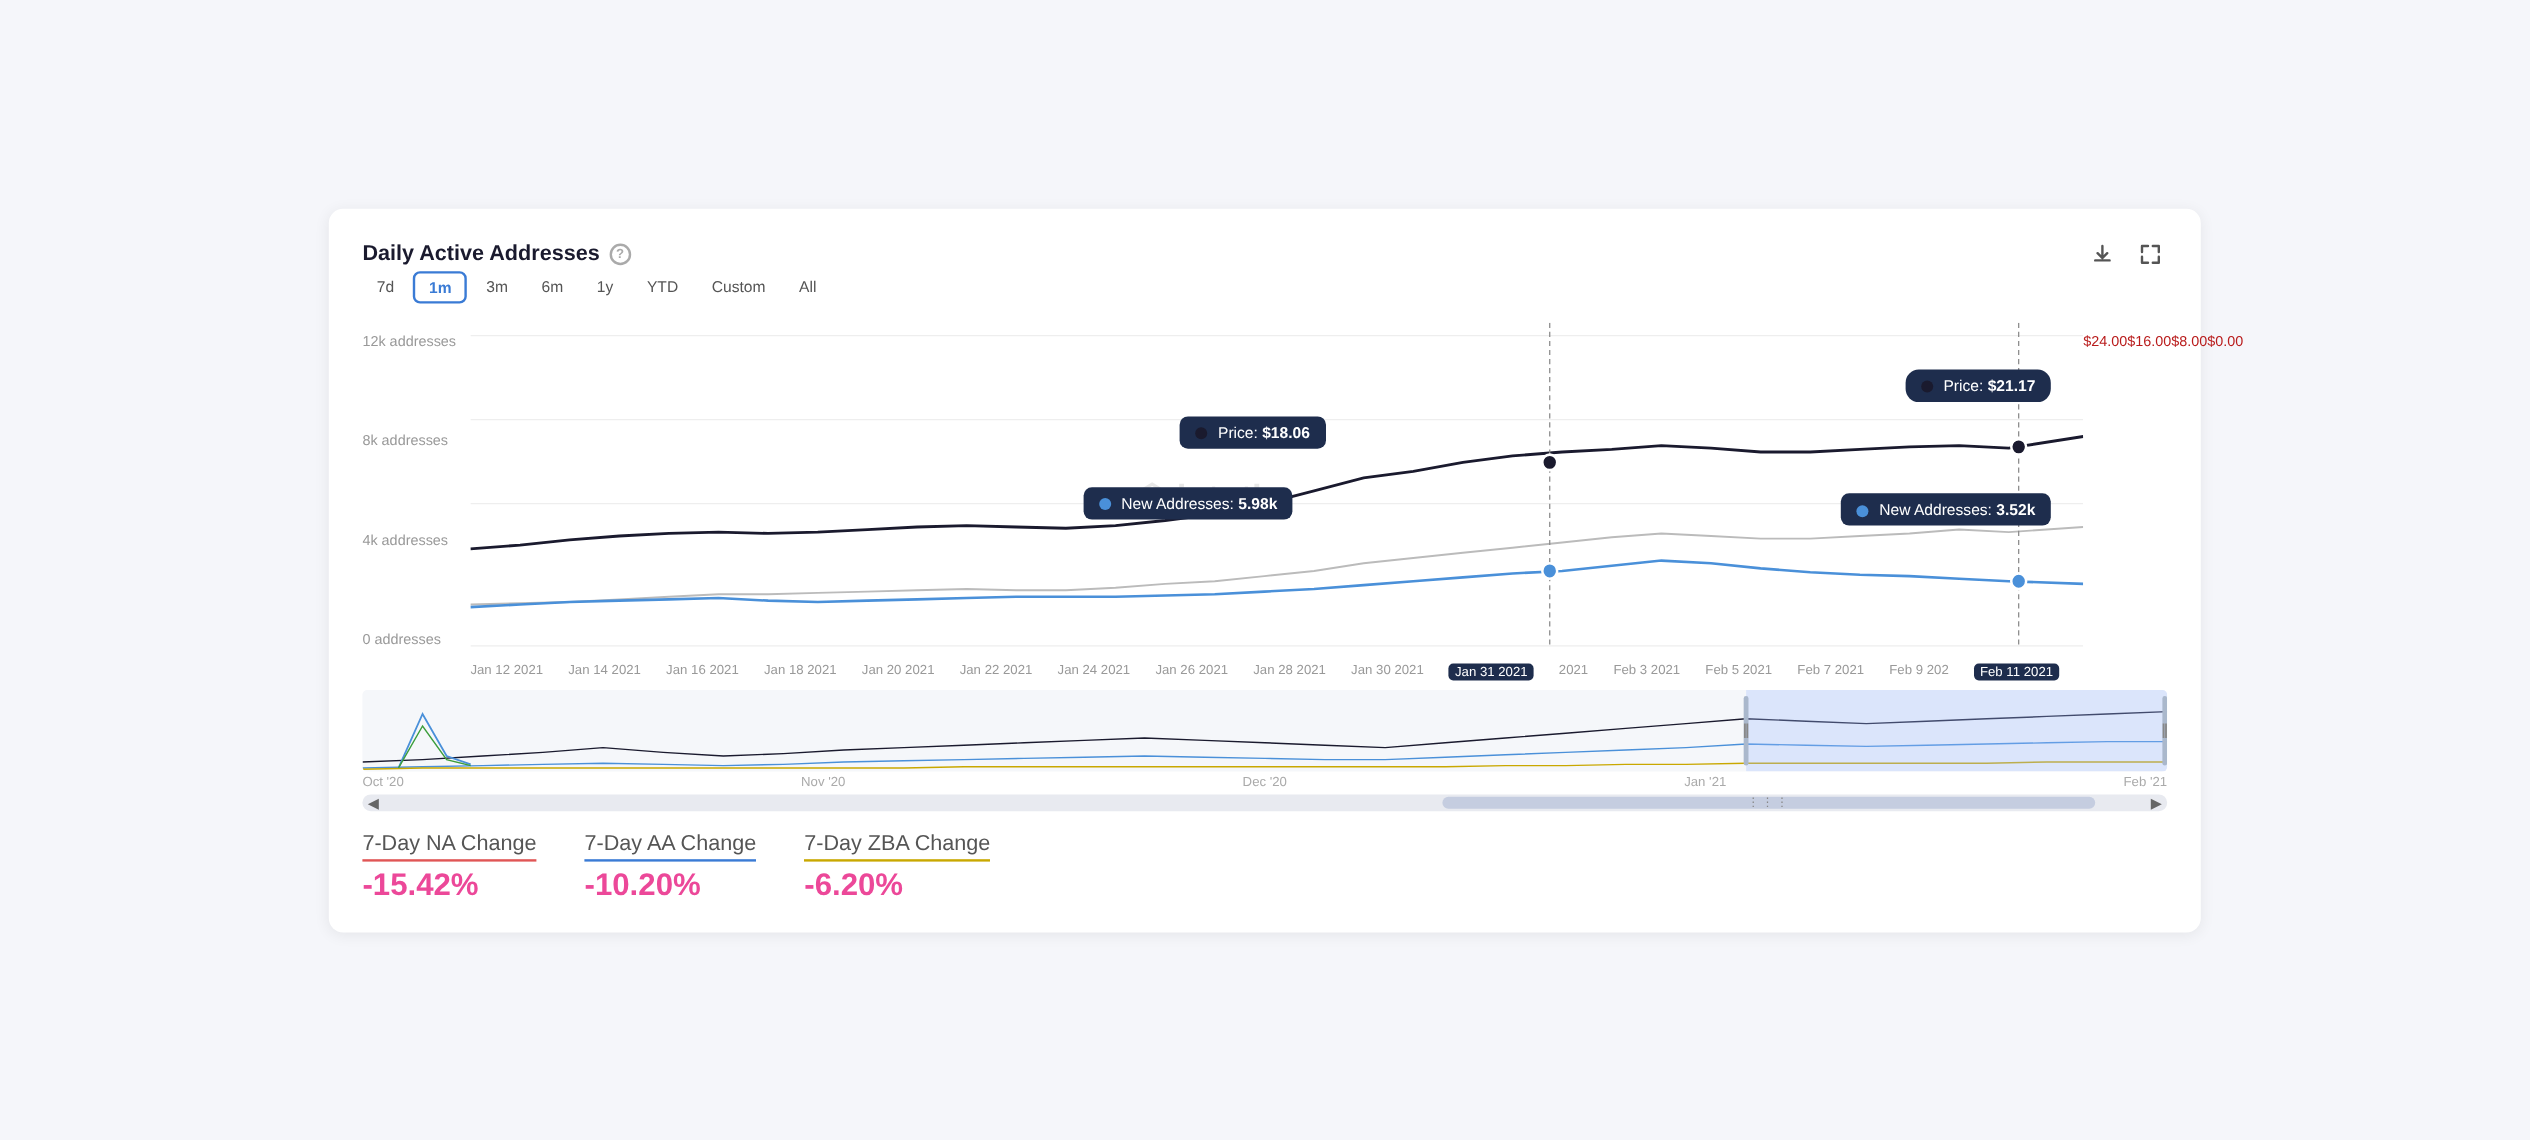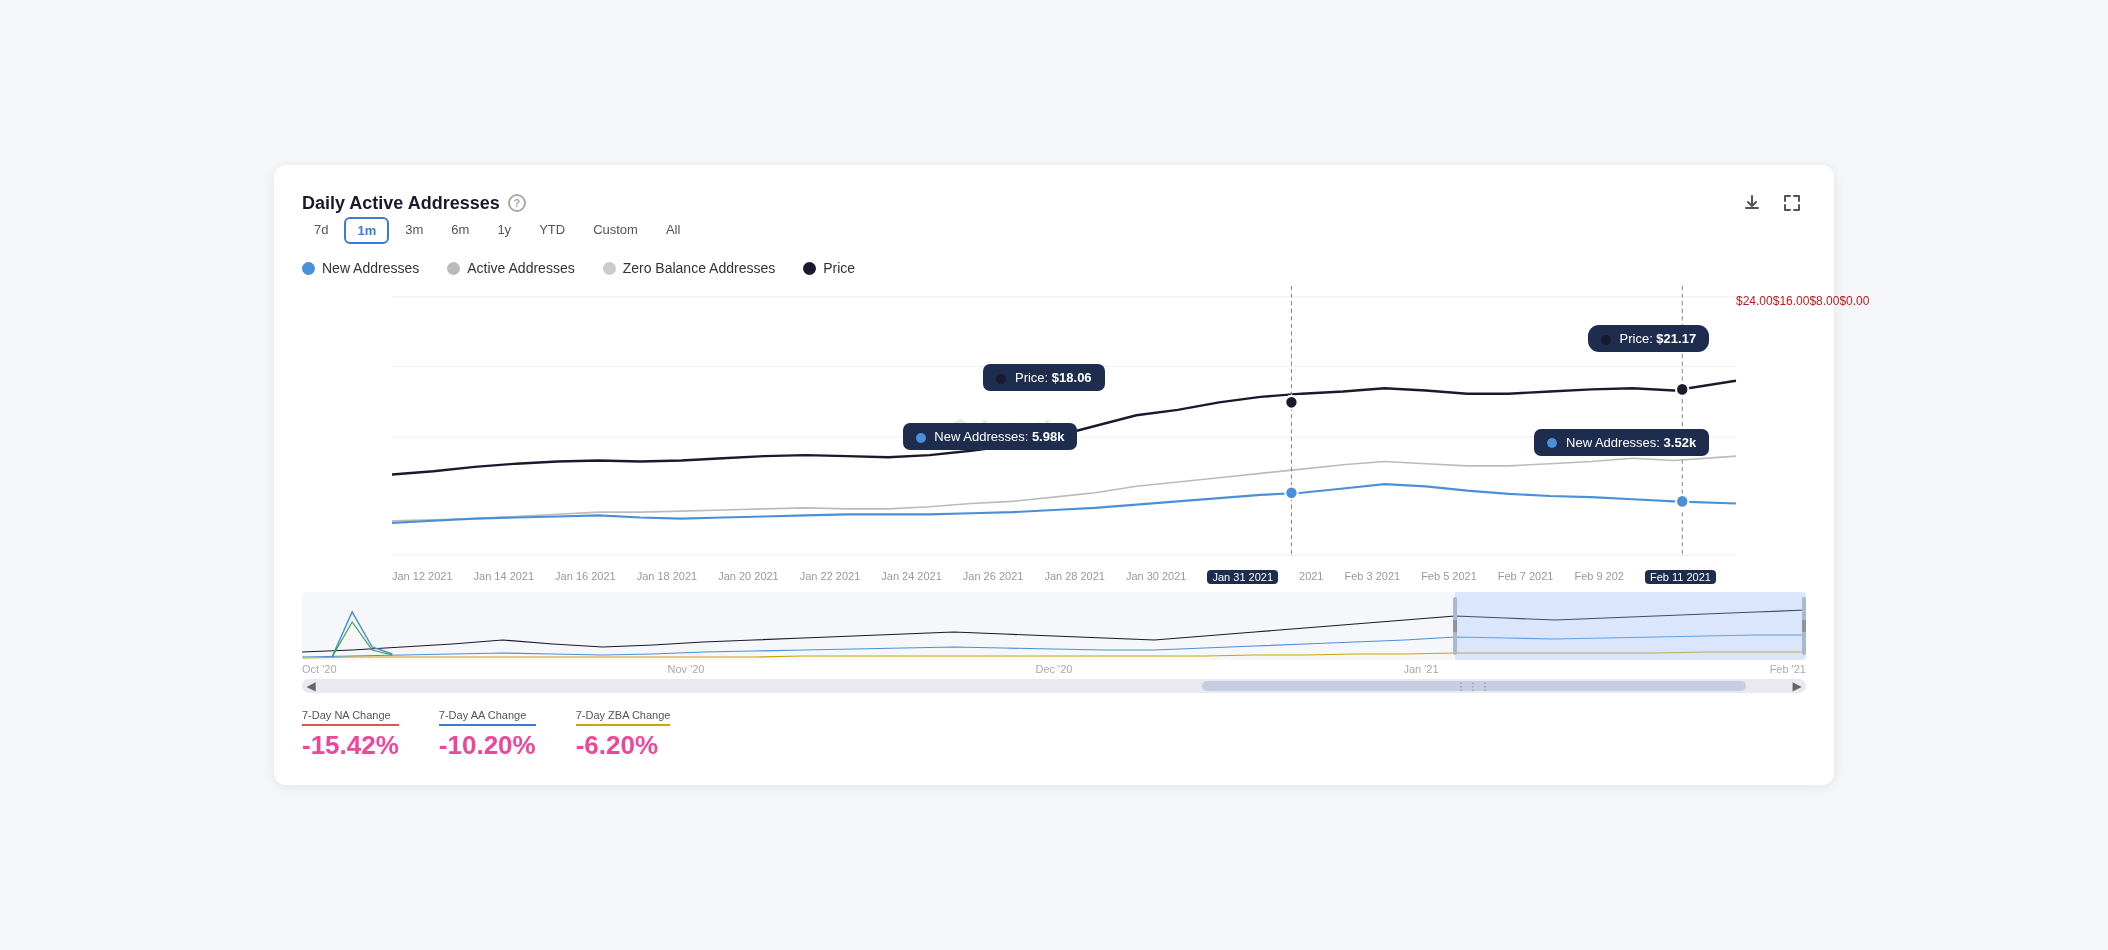--- a/index.html
+++ b/index.html
@@ -208,21 +208,21 @@
       display: flex;
       gap: 40px;
       margin-top: 16px;
     }
     .stat-item {
       display: flex;
       flex-direction: column;
       gap: 4px;
     }
     .stat-label {
-      font-size: 11px;
+      font-size: 18px;
       color: #555;
       font-weight: 500;
       border-bottom: 2px solid;
       padding-bottom: 3px;
       display: inline-block;
     }
     .stat-value {
       font-size: 26px;
       font-weight: 700;
       color: #ec4899;
@@ -280,41 +280,29 @@
     <button class="filter-btn">7d</button>
     <button class="filter-btn active">1m</button>
     <button class="filter-btn">3m</button>
     <button class="filter-btn">6m</button>
     <button class="filter-btn">1y</button>
     <button class="filter-btn">YTD</button>
     <button class="filter-btn">Custom</button>
     <button class="filter-btn">All</button>
   </div>
 
-  <div class="legend-row">
-    <div class="legend-item">
-      <div class="legend-dot" style="background:#4a90d9;"></div>
-      <span>New Addresses</span>
-    </div>
-    <div class="legend-item">
-      <div class="legend-dot" style="background:#bbb;"></div>
-      <span>Active Addresses</span>
-    </div>
-    <div class="legend-item">
-      <div class="legend-dot" style="background:#ccc;"></div>
-      <span>Zero Balance Addresses</span>
-    </div>
-    <div class="legend-item">
-      <div class="legend-dot" style="background:#1a1a2e;"></div>
-      <span>Price</span>
-    </div>
-  </div>
 
   <div class="chart-area">
 
+    <div class="y-axis-labels-left">
+      <span>12k addresses</span>
+      <span>8k addresses</span>
+      <span>4k addresses</span>
+      <span>0 addresses</span>
+    </div>
 
     <div class="y-axis-labels-right">
       <span>$24.00</span>
       <span>$16.00</span>
       <span>$8.00</span>
       <span>$0.00</span>
     </div>
 
     <div class="chart-svg-wrapper">
       <svg width="100%" height="100%" viewBox="0 0 1300 260" preserveAspectRatio="none">

